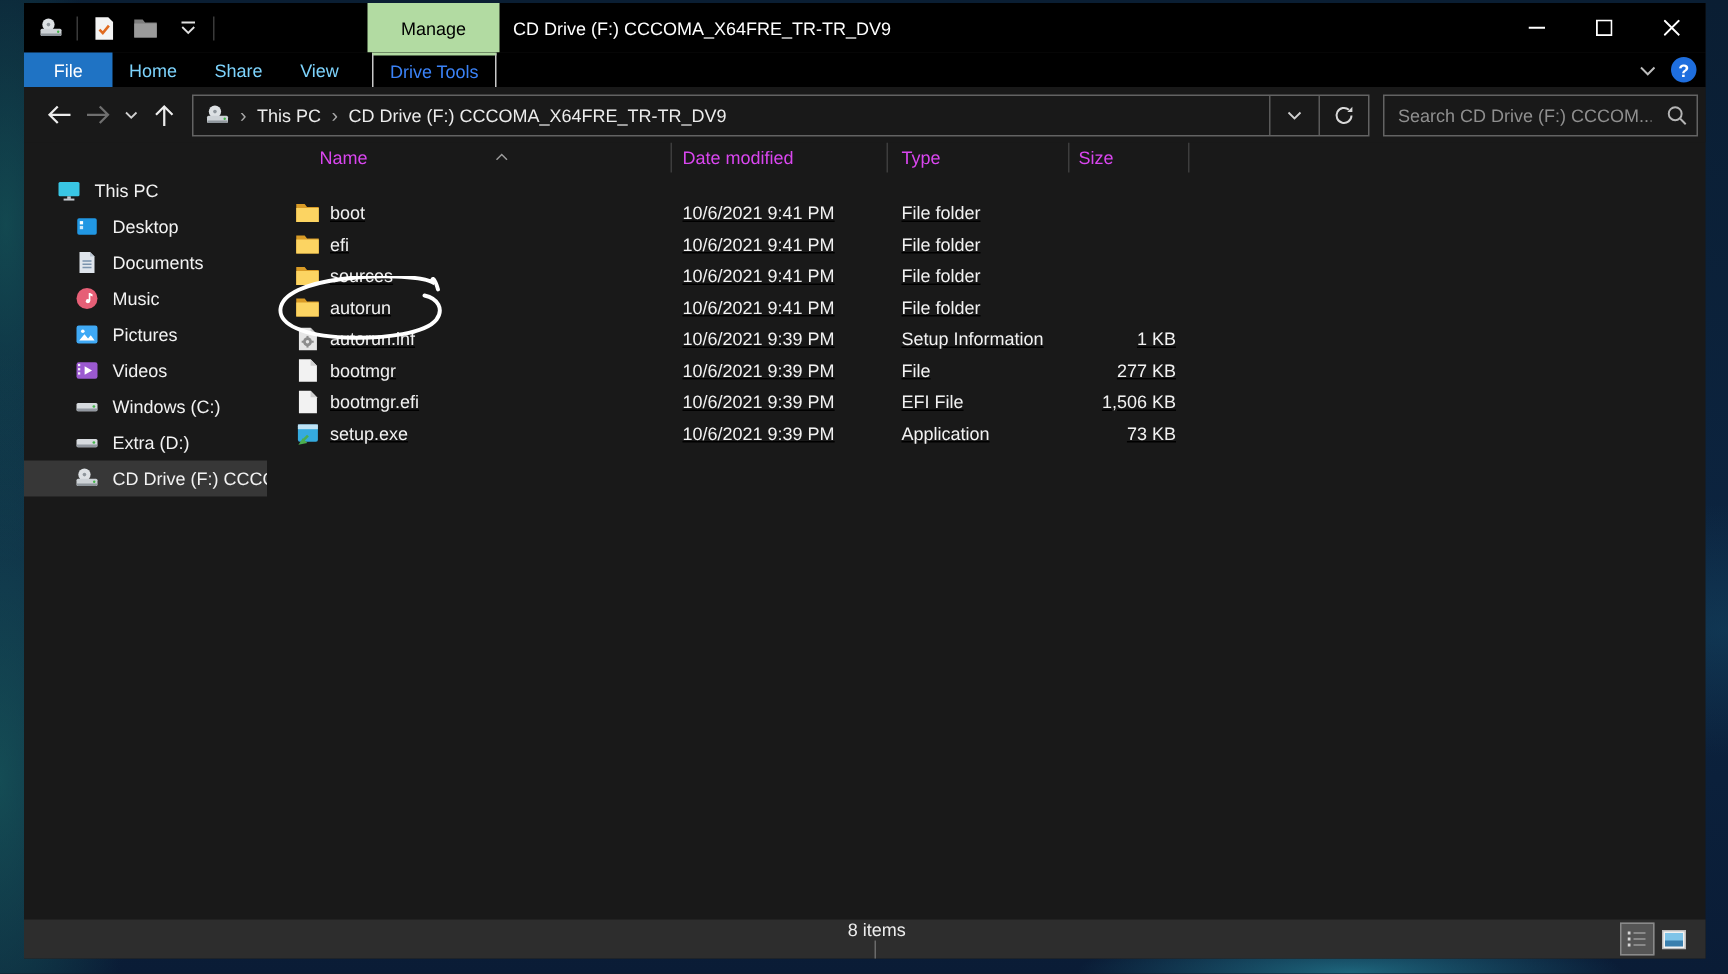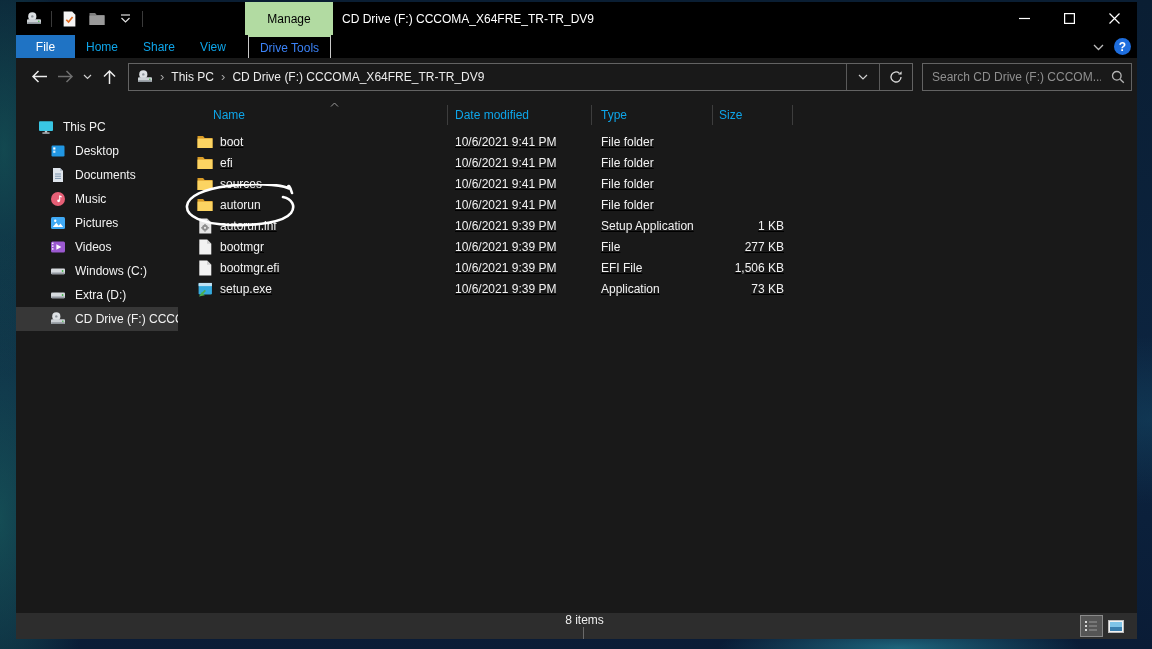--- a/index.html
+++ b/index.html
@@ -23,21 +23,21 @@
   .qat-btn{display:flex;align-items:center;justify-content:center;width:22px;height:22px;}
   .manage-tab{position:absolute;left:229px;top:0;width:88px;height:33px;background:var(--manage_green);
     color:#000;font-size:12px;display:flex;align-items:center;justify-content:center;}
   .win-title{position:absolute;left:326px;top:0;height:33px;display:flex;align-items:center;
     color:#fff;font-size:12px;white-space:nowrap;}
   .win-controls{position:absolute;right:0;top:0;height:33px;display:flex;}
   .wc-btn{width:45px;height:33px;display:flex;align-items:center;justify-content:center;}
 
   
   .tabrow{height:23px;background:#000;display:flex;align-items:stretch;position:relative;font-size:12px;}
-  .tab{display:flex;align-items:center;justify-content:center;color:#0ea5e9;}
+  .tab{display:flex;align-items:center;justify-content:center;color:#7dd3fc;}
   .tab-file{width:59px;background:var(--accent_blue);color:#fff;}
   .tab-home{width:54px;}.tab-share{width:60px;}.tab-view{width:48px;}
   .tab-drivetools{width:83px;margin-left:11px;border-left:1px solid #c9c9c9;border-right:1px solid #c9c9c9;
     border-top:2px solid var(--manage_green);box-sizing:border-box;color:#3b82f6;}
   .ribbon-right{position:absolute;right:6px;top:0;height:23px;display:flex;align-items:center;gap:10px;}
   .help-btn{width:17px;height:17px;border-radius:50%;background:var(--help_blue);color:#fff;
     font-size:12px;font-weight:bold;display:flex;align-items:center;justify-content:center;}
 
   
   .addrrow{height:37px;background:#191919;display:flex;align-items:center;padding:0 5px 0 10px;box-sizing:border-box;}
@@ -58,21 +58,21 @@
   .search-mag{width:26px;display:flex;align-items:center;justify-content:center;flex:none;}
 
   
   .main{height:518px;display:flex;position:relative;}
   .sidebar{width:162px;flex:none;padding-top:20px;box-sizing:border-box;background:#191919;}
   .side-item{height:24px;display:flex;align-items:center;gap:9px;color:#f2f2f2;font-size:12px;
     padding-left:34px;white-space:nowrap;overflow:hidden;}
   .side-root{padding-left:22px;}
   .side-sel{background:var(--selection_gray);}
   .pane{flex:1;position:relative;overflow:hidden;}
-  .hdr{height:30px;display:flex;align-items:flex-end;font-size:12px;color:#0ea5e9;position:relative;}
+  .hdr{height:30px;display:flex;align-items:flex-start;font-size:12px;color:#d946ef;position:relative;}
   .hcell{height:20px;display:flex;align-items:center;border-right:1px solid #3d3d3d;box-sizing:border-box;}
   .h-name{width:270px;padding-left:35px;}
   .h-date{width:144px;padding-left:7px;}
   .h-type{width:121px;padding-left:9px;}
   .h-size{width:80px;padding-left:6px;}
   .sort-caret{position:absolute;left:152px;top:1px;}
   .rows{position:relative;padding-top:6px;text-decoration:underline;}
   .frow{display:flex;align-items:center;height:21px;font-size:12px;color:#f2f2f2;}
   .c-name{width:270px;display:flex;align-items:center;gap:7px;padding-left:19px;box-sizing:border-box;}
   .c-date{width:144px;padding-left:7px;box-sizing:border-box;}
@@ -414,21 +414,21 @@
           <div class="c-size"></div>
         </div>
         <div class="frow">
           <div class="c-name">
               <svg class="ic">
                 <use href="#sym-inf"></use>
               </svg>
               <span>autorun.inf</span>
             </div>
           <div class="c-date">10/6/2021 9:39 PM</div>
-          <div class="c-type">Setup Application</div>
+          <div class="c-type">Setup Information</div>
           <div class="c-size">1 KB</div>
         </div>
         <div class="frow">
           <div class="c-name">
               <svg class="ic">
                 <use href="#sym-file"></use>
               </svg>
               <span>bootmgr</span>
             </div>
           <div class="c-date">10/6/2021 9:39 PM</div>

